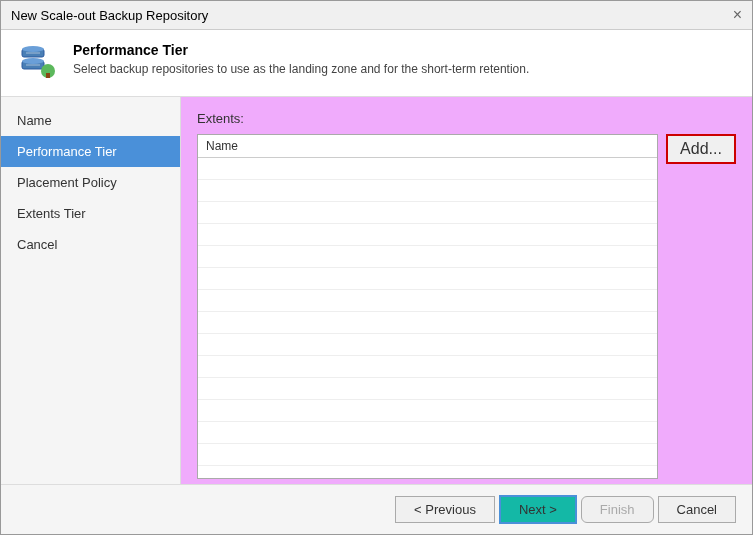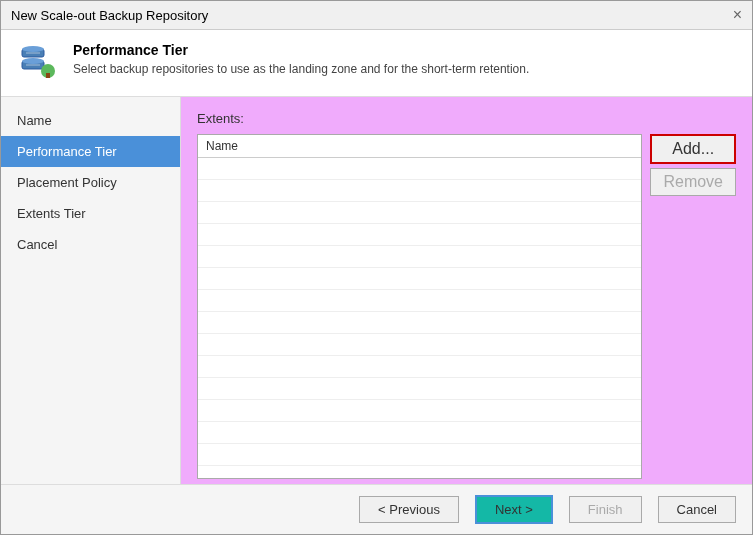--- a/index.html
+++ b/index.html
@@ -157,35 +157,36 @@
       border: 2px solid #cc0000;
       background: #f0f0f0;
       font-weight: normal;
     }
     .footer {
       padding: 10px 16px;
       border-top: 1px solid #ddd;
       background: #f5f5f5;
       display: flex;
       justify-content: flex-end;
-      gap: 16px;
+      gap: 4px;
       align-items: center;
     }
     .btn-footer {
       padding: 5px 18px;
       font-size: 13px;
       border: 1px solid #aaa;
       background: #f0f0f0;
       cursor: pointer;
       min-width: 72px;
       color: #333;
     }
     .btn-footer:disabled {
       color: #aaa;
       cursor: default;
+      border-radius: 6px;
     }
     .btn-footer.primary {
       border: 2px solid #4a90d9;
       background: #14b8a6;
     }
   </style>
 </head>
 <body>
 
 <div class="dialog">
@@ -258,21 +259,20 @@
             <div class="extents-table-row"></div>
             <div class="extents-table-row"></div>
             <div class="extents-table-row"></div>
             <div class="extents-table-row"></div>
             <div class="extents-table-row"></div>
           </div>
         </div>
 
         <div class="extents-buttons">
           <button class="btn btn-add">Add...</button>
-          <button class="btn" disabled="">Remove</button>
         </div>
       </div>
 
     </div>
   </div>
 
   <div class="footer">
     <button class="btn-footer">&lt; Previous</button>
     <button class="btn-footer primary">Next &gt;</button>
     <button class="btn-footer" disabled="">Finish</button>

